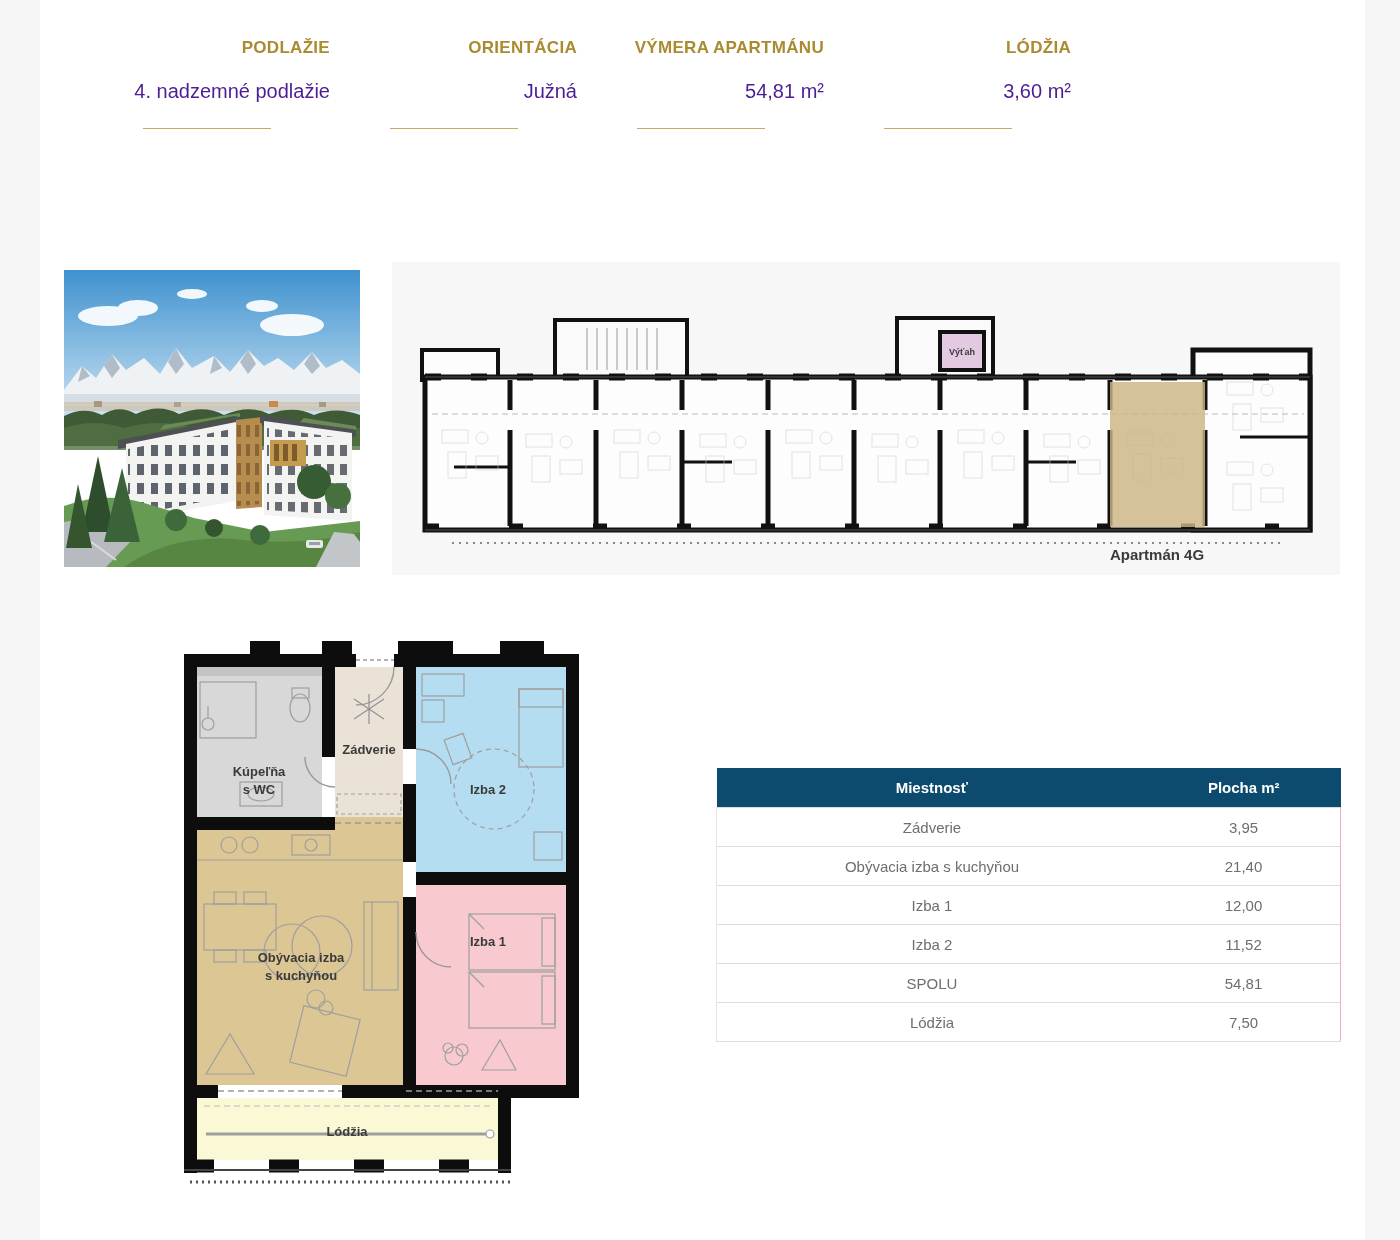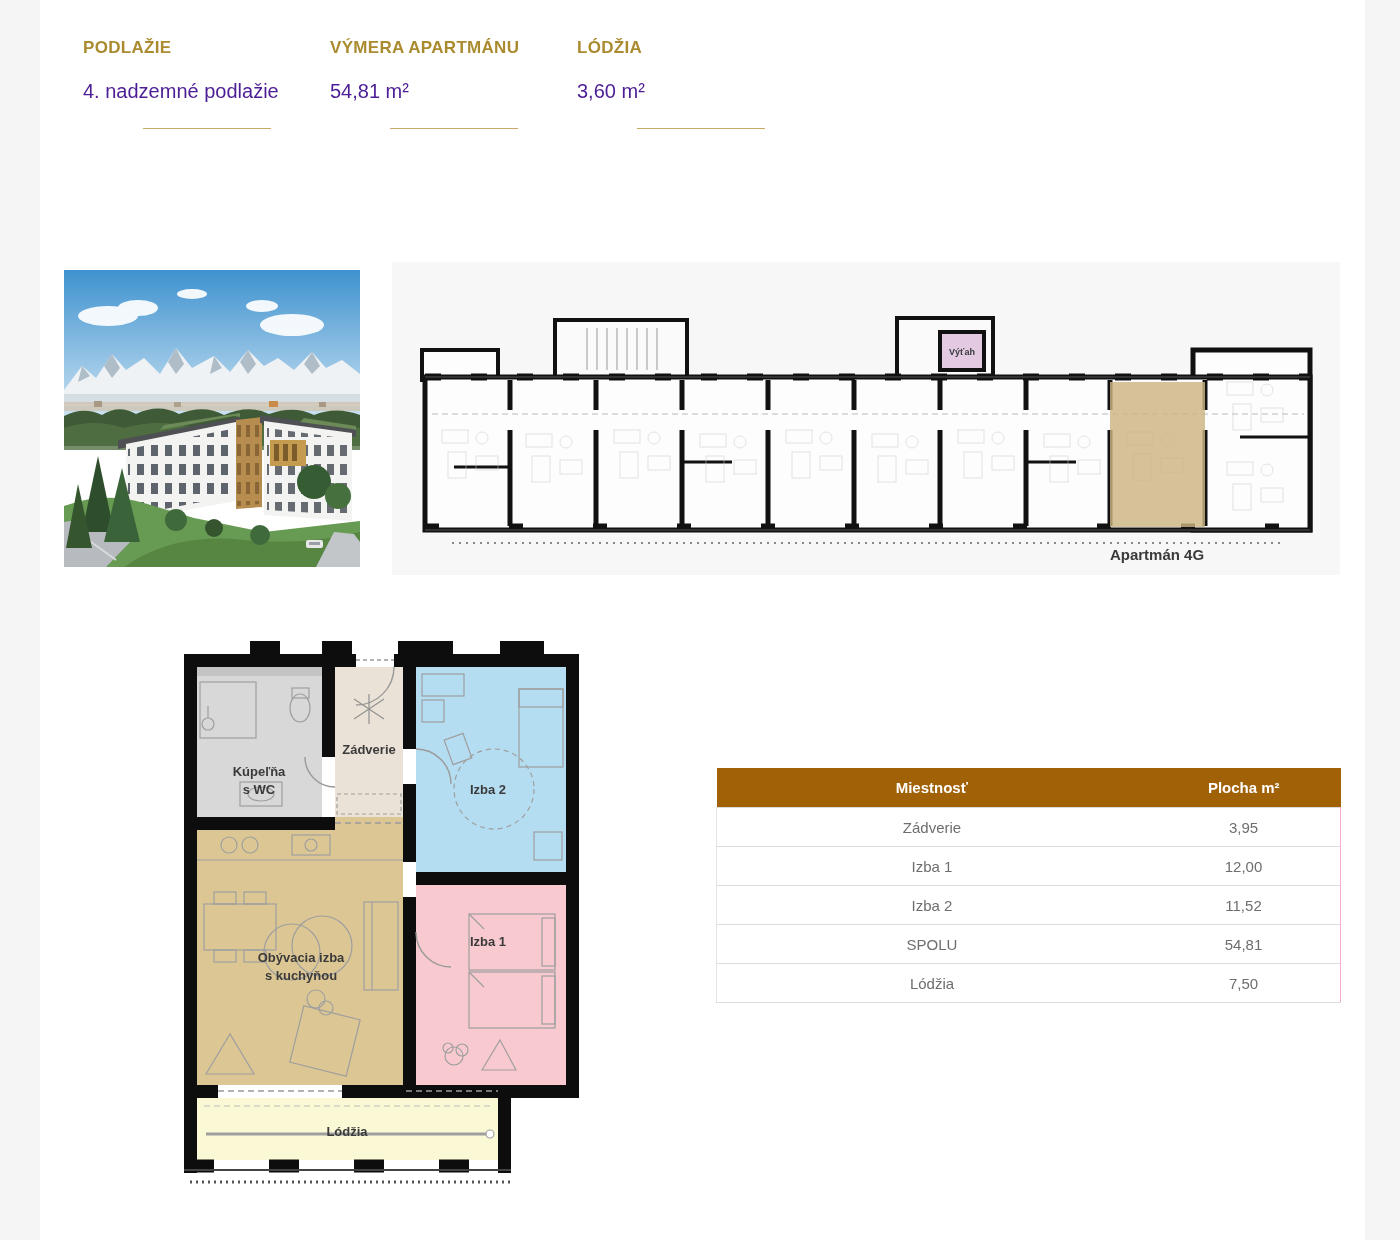--- a/index.html
+++ b/index.html
@@ -1,35 +1,35 @@
 <!DOCTYPE html>
 <html><head>
 <meta charset="utf-8">
 <style>
   html,body{margin:0;padding:0;background:#f5f5f5;font-family:"Liberation Sans",sans-serif;}
   #canvas{position:relative;width:1400px;height:1240px;background:#f5f5f5;overflow:hidden;}
   #content{position:absolute;left:40px;top:0;width:1325px;height:1240px;background:#ffffff;}
 
   
   .summary{position:absolute;left:43px;top:38px;width:1235px;display:flex;}
-  .sum-col{width:247px;text-align:left;}
+  .sum-col{width:247px;text-align:right;}
   .sum-label{font-size:17px;font-weight:bold;color:#ab8b30;letter-spacing:.3px;}
   .sum-value{font-size:20px;color:#4c1d95;margin-top:22px;}
   .sum-rule{width:128px;margin:25px auto 0;border-bottom:1px solid #c9a869;height:0;}
   .sum-rule.dotted{border-bottom:2px dotted #b49a5d;}
 
   
   .photo{position:absolute;left:24px;top:270px;width:296px;height:297px;cursor:pointer;}
   .floor-panel{position:absolute;left:352px;top:262px;width:948px;height:313px;background:#14b8a6;}
 
   
   .detail-plan{position:absolute;left:24px;top:604px;width:622px;height:622px;background:#ffffff;}
 
   .area-table{position:absolute;left:676px;top:768px;width:625px;border-collapse:collapse;font-size:15px;color:#6e6e6e;}
-  .area-table th{background:#a16207;color:#ffffff;font-weight:bold;height:37px;font-size:15px;margin-top:11px;}
+  .area-table th{background:#0c4a6e;color:#ffffff;font-weight:bold;height:37px;font-size:15px;margin-top:11px;}
   .area-table td{height:36px;text-align:center;background:#ffffff;border-top:1px solid #dcdcdc;}
   .area-table tbody tr td:first-child{border-left:1px solid #e3e3e3;}
   .area-table tbody tr td:last-child{border-right:1px solid #f9a8d4;}
   .area-table tbody tr:last-child td{border-bottom:1px solid #dcdcdc;}
   .col-room{width:69%;}
   .col-area{width:31%;}
 
   svg text{font-family:"Liberation Sans",sans-serif;}
   .room-label{font-size:13px;font-weight:bold;fill:#3b3b3b;text-anchor:middle;}
   .plan-label{font-size:15px;font-weight:bold;fill:#3a3a3a;text-anchor:middle;}
@@ -37,20 +37,25 @@
 </head>
 <body>
 
 <div id="canvas">
   <div id="content">
 
     <section class="summary">
       <div class="sum-col">
         <div class="sum-label">PODLAŽIE</div>
         <div class="sum-value">4. nadzemné podlažie</div>
+        <div class="sum-rule"></div>
+      </div>
+      <div class="sum-col">
+        <div class="sum-label">ORIENTÁCIA</div>
+        <div class="sum-value">Južná</div>
         <div class="sum-rule"></div>
       </div>
       <div class="sum-col">
         <div class="sum-label">VÝMERA APARTMÁNU</div>
         <div class="sum-value">54,81 m²</div>
         <div class="sum-rule"></div>
       </div>
       <div class="sum-col">
         <div class="sum-label">LÓDŽIA</div>
         <div class="sum-value">3,60 m²</div>
@@ -355,20 +360,24 @@
           <th class="col-room">Miestnosť</th>
           <th class="col-area">Plocha m²</th>
         </tr>
       </thead>
       <tbody>
         <tr>
           <td>Zádverie</td>
           <td>3,95</td>
         </tr>
         <tr>
+          <td>Obývacia izba s kuchyňou</td>
+          <td>21,40</td>
+        </tr>
+        <tr>
           <td>Izba 1</td>
           <td>12,00</td>
         </tr>
         <tr>
           <td>Izba 2</td>
           <td>11,52</td>
         </tr>
         <tr>
           <td>SPOLU</td>
           <td>54,81</td>

